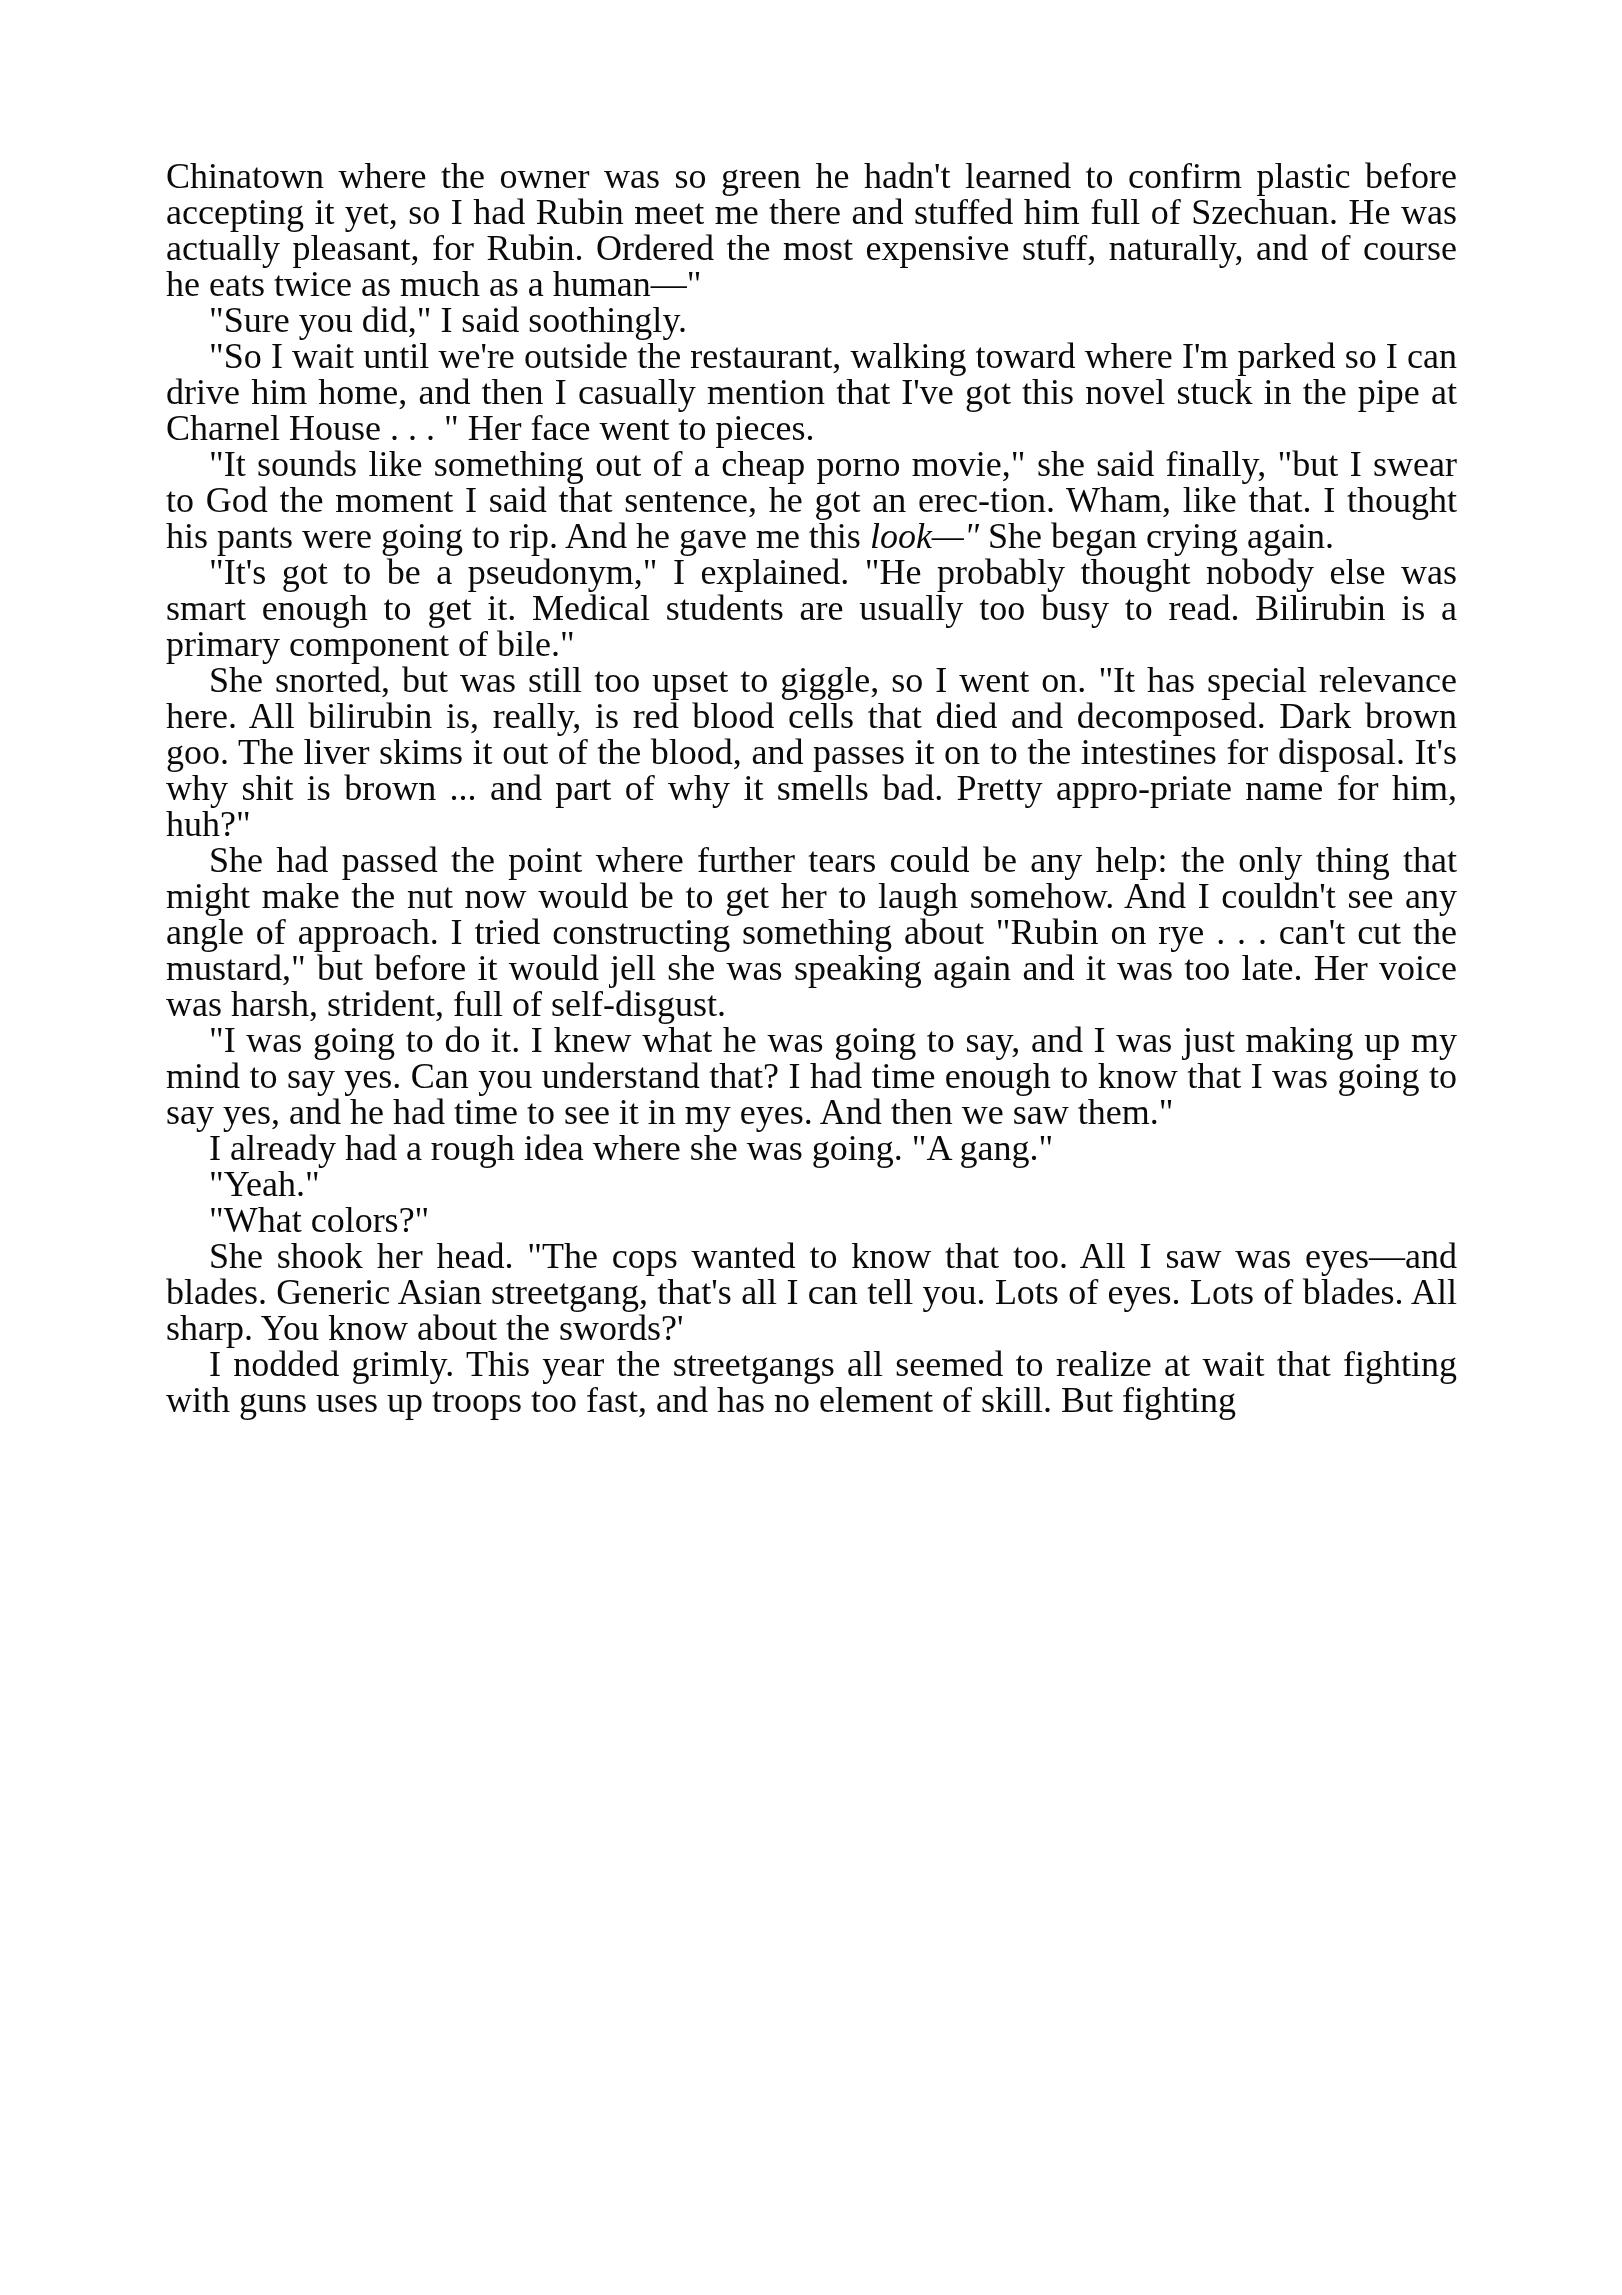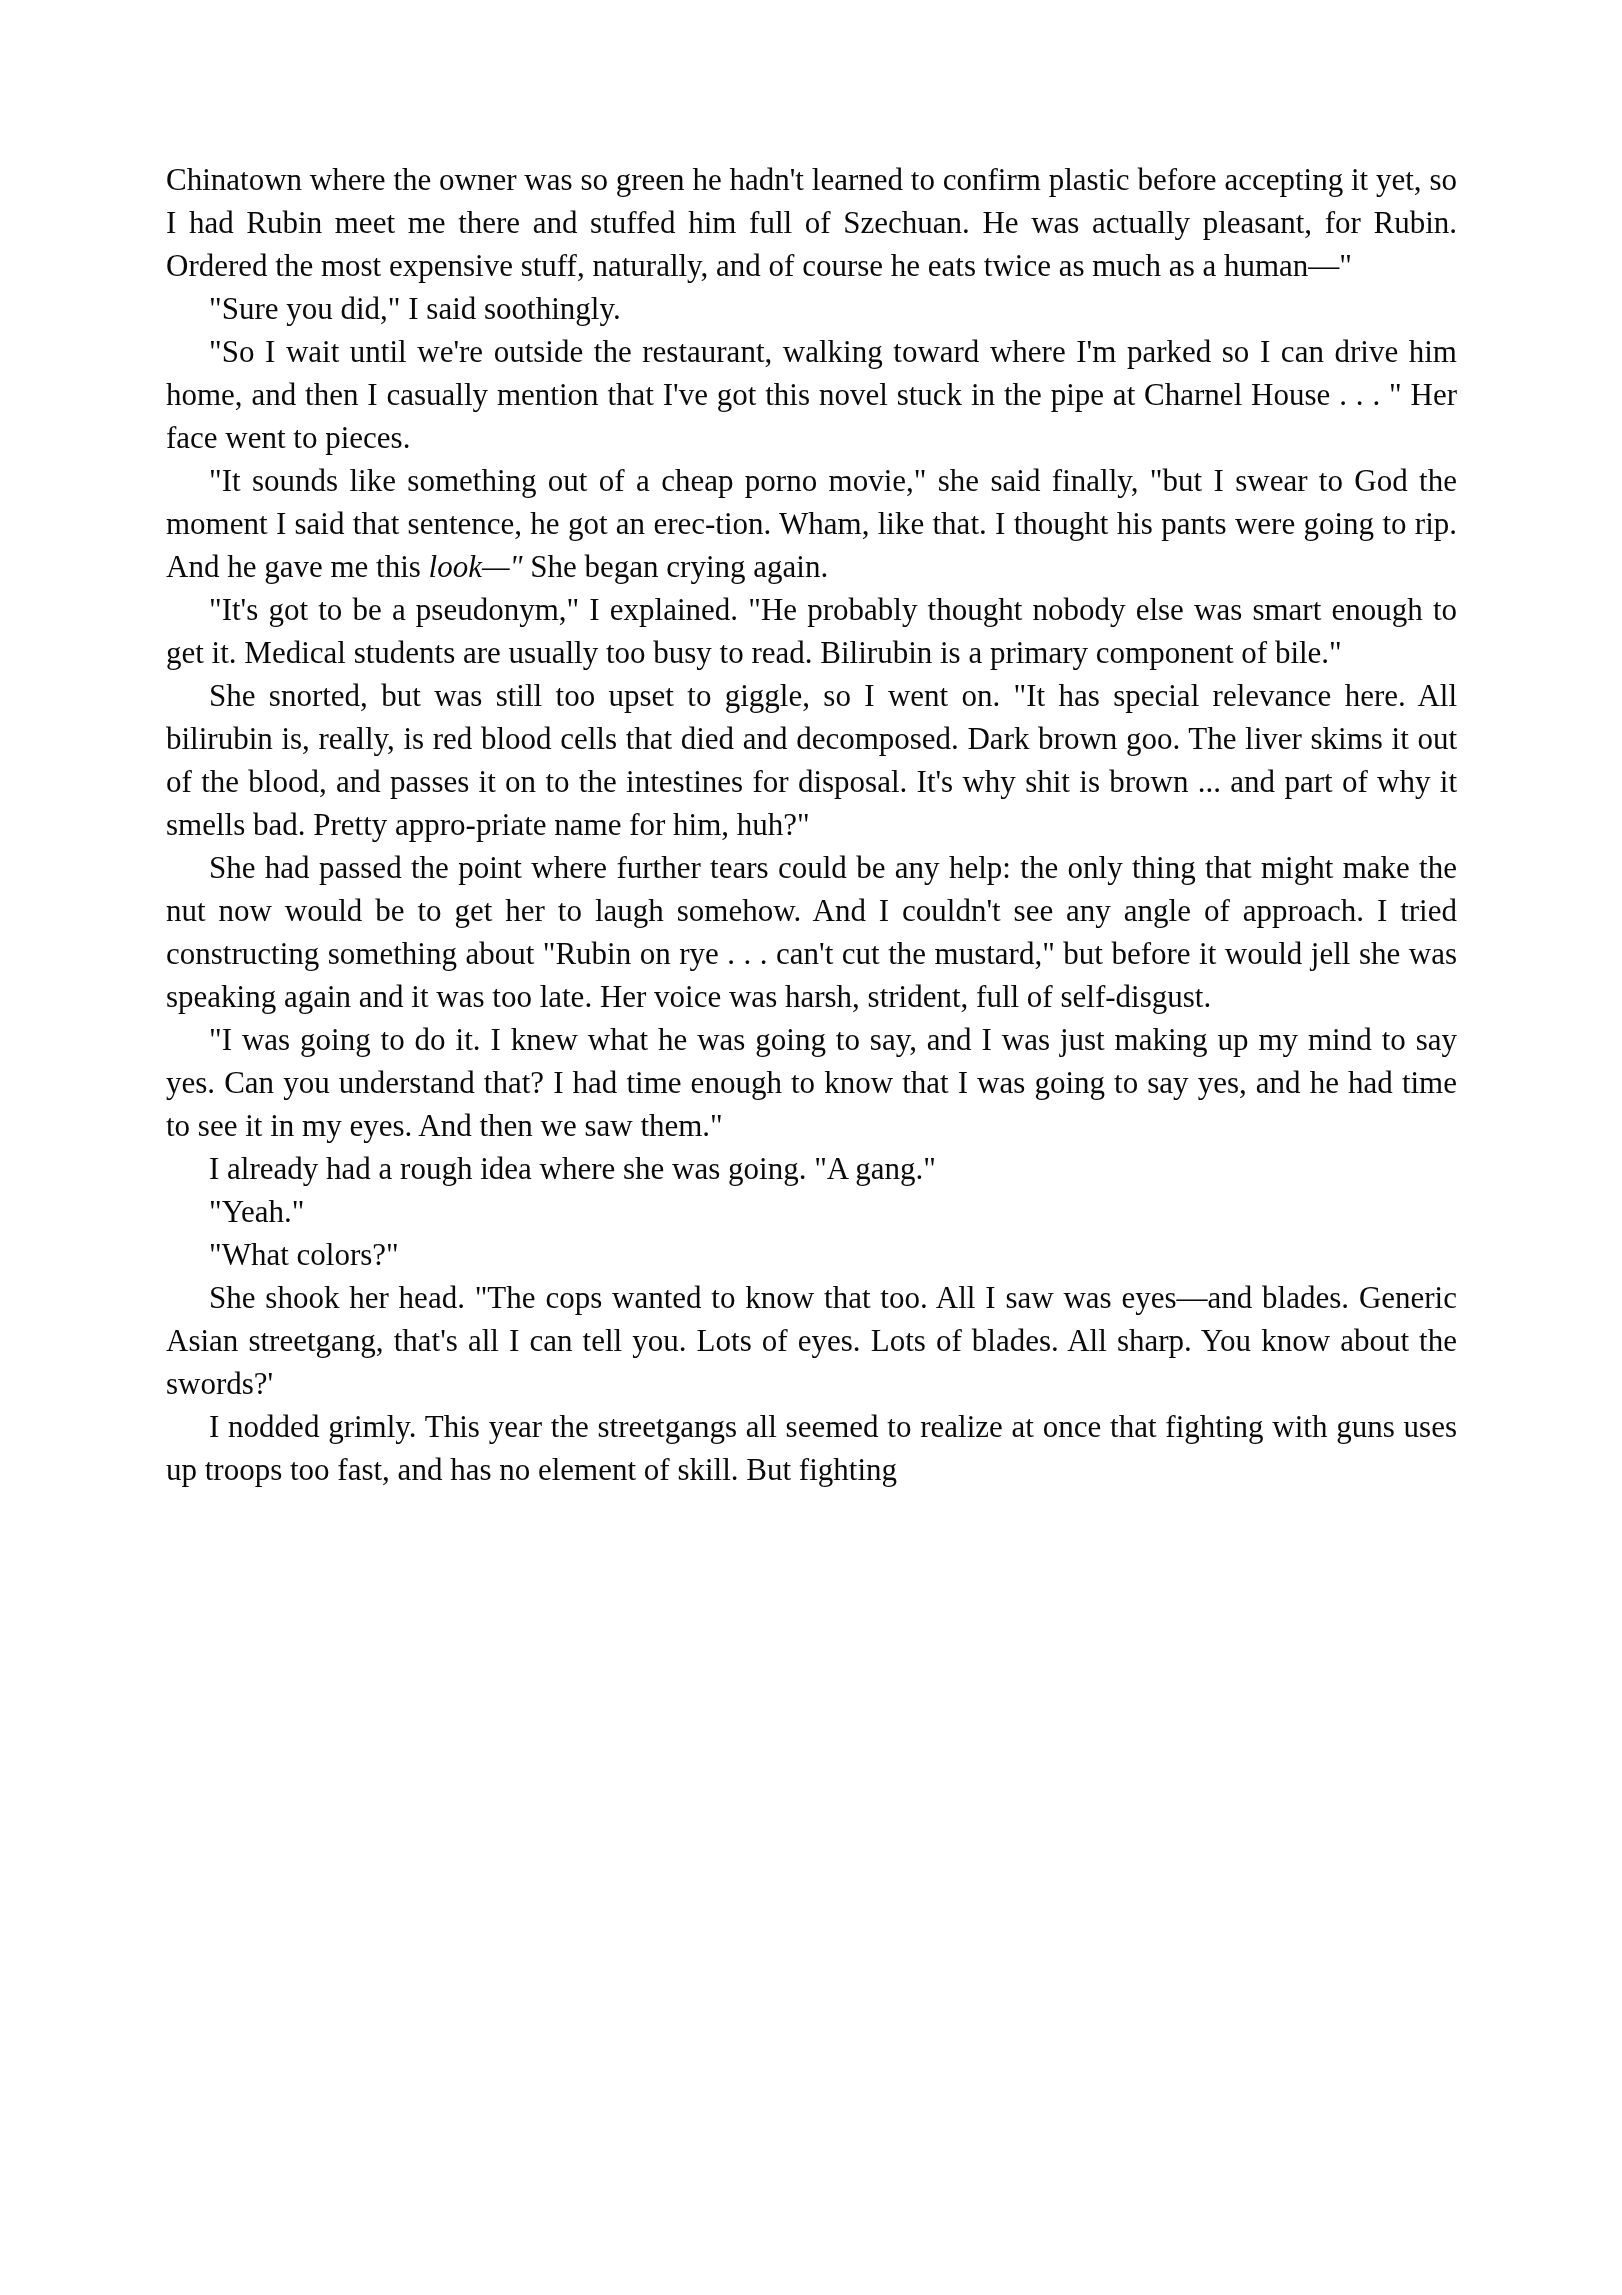--- a/index.html
+++ b/index.html
@@ -10,22 +10,22 @@
   .book-page {
     width: 1622px;
     height: 2295px;
     box-sizing: border-box;
     background: #ffffff;
     padding: 158px 165px 0 166px;
     overflow: hidden;
   }
   .page-text {
     font-family: "Liberation Serif", "DejaVu Serif", serif;
-    font-size: 31px;
-    line-height: 43px;
+    font-size: 36px;
+    line-height: 36px;
     color: #0a0a0a;
     text-align: justify;
   }
   .para {
     margin: 0;
     padding: 0;
     text-indent: 0;
   }
   .para.indent {
     text-indent: 43px;
@@ -44,16 +44,16 @@
       <p class="para indent"><span>"So I wait until we're outside the restaurant, walking toward where I'm parked so I can drive him home, and then I casually mention that I've got this novel stuck in the pipe at Charnel House . . . " Her face went to pieces.</span></p>
       <p class="para indent"><span>"It sounds like something out of a cheap porno movie," she said finally, "but I swear to God the moment I said that sentence, he got an erec-tion. Wham, like that. I thought his pants were going to rip. And he gave me this </span><em>look—"</em><span> She began crying again.</span></p>
       <p class="para indent"><span>"It's got to be a pseudonym," I explained. "He probably thought nobody else was smart enough to get it. Medical students are usually too busy to read. Bilirubin is a primary component of bile."</span></p>
       <p class="para indent"><span>She snorted, but was still too upset to giggle, so I went on. "It has special relevance here. All bilirubin is, really, is red blood cells that died and decomposed. Dark brown goo. The liver skims it out of the blood, and passes it on to the intestines for disposal. It's why shit is brown ... and part of why it smells bad. Pretty appro-priate name for him, huh?"</span></p>
       <p class="para indent"><span>She had passed the point where further tears could be any help: the only thing that might make the nut now would be to get her to laugh somehow. And I couldn't see any angle of approach. I tried constructing something about "Rubin on rye . . . can't cut the mustard," but before it would jell she was speaking again and it was too late. Her voice was harsh, strident, full of self-disgust.</span></p>
       <p class="para indent"><span>"I was going to do it. I knew what he was going to say, and I was just making up my mind to say yes. Can you understand that? I had time enough to know that I was going to say yes, and he had time to see it in my eyes. And then we saw them."</span></p>
       <p class="para indent"><span>I already had a rough idea where she was going. "A gang."</span></p>
       <p class="para indent"><span>"Yeah."</span></p>
       <p class="para indent"><span>"What colors?"</span></p>
       <p class="para indent"><span>She shook her head. "The cops wanted to know that too. All I saw was eyes—and blades. Generic Asian streetgang, that's all I can tell you. Lots of eyes. Lots of blades. All sharp. You know about the swords?'</span></p>
-      <p class="para indent"><span>I nodded grimly. This year the streetgangs all seemed to realize at once that fighting with guns uses up troops too fast, and has no element of skill. But fighting</span></p>
+      <p class="para indent"><span>I nodded grimly. This year the streetgangs all seemed to realize at wait that fighting with guns uses up troops too fast, and has no element of skill. But fighting</span></p>
     </div>
 </div>
 
 
 </body></html>

